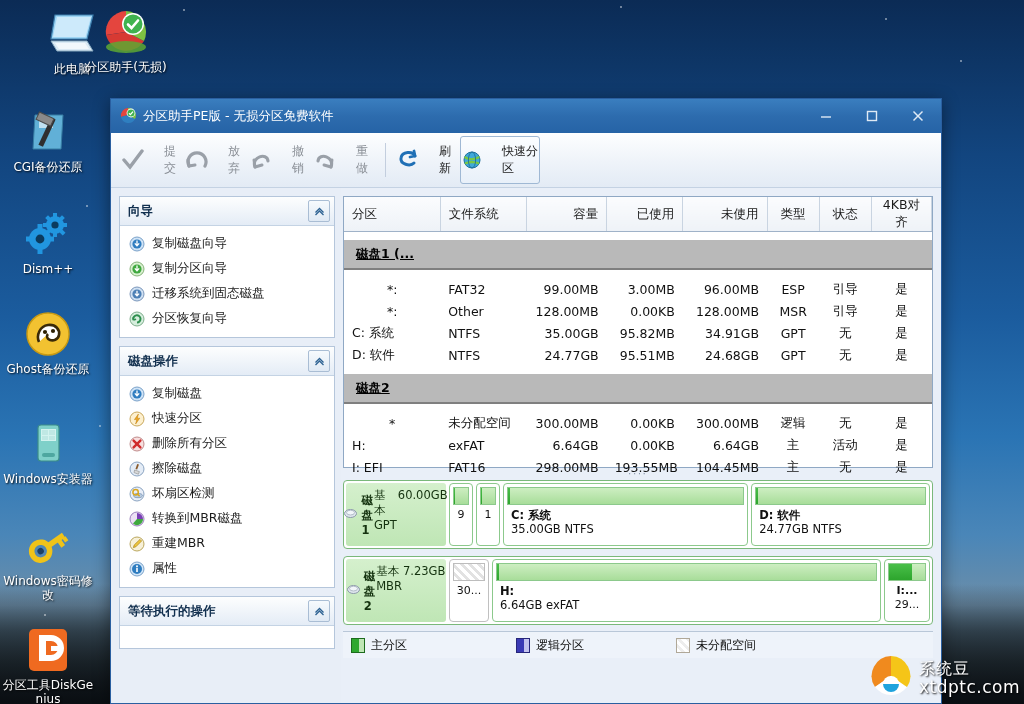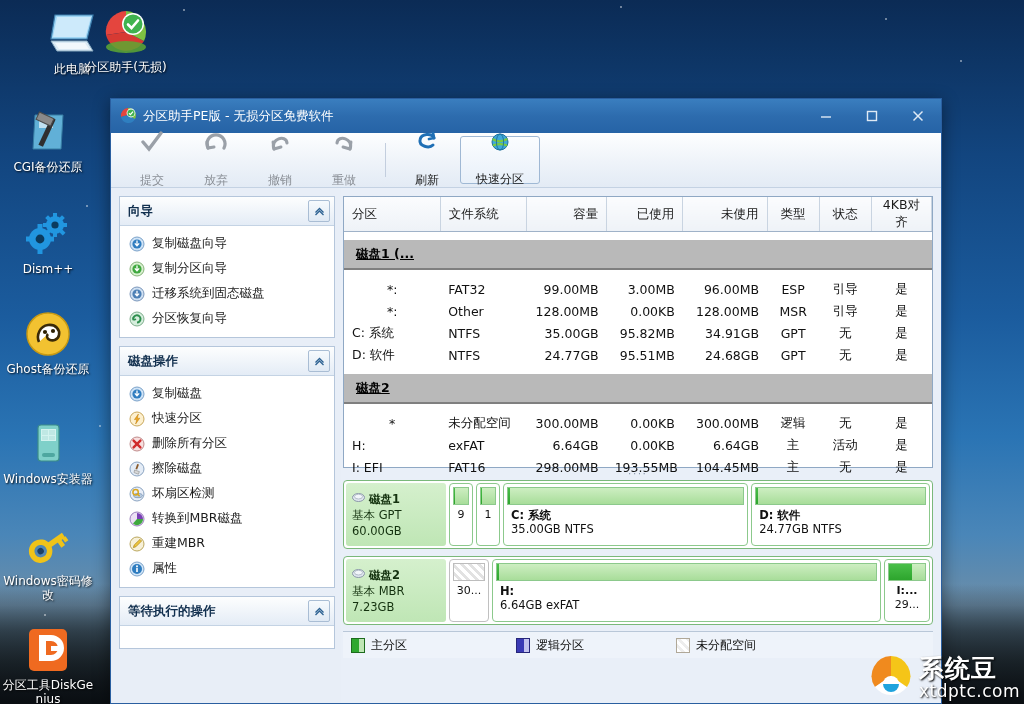--- a/index.html
+++ b/index.html
@@ -29,21 +29,21 @@
   .wbtn{width:46px;height:34px;display:flex;align-items:center;justify-content:center;cursor:default;}
   .wbtn svg{display:block;}
 
   #menubar{height:22px;background:#f4f7fb;border-bottom:1px solid #dce4ee;
            display:flex;align-items:center;padding-left:6px;font-size:12px;color:#111;}
   .menuitem{padding:2px 9px;cursor:default;}
   .menuitem u{text-decoration:underline;}
 
   #toolbar{height:54px;background:linear-gradient(180deg,#fdfeff 0%,#eef3f9 55%,#e3ebf5 100%);
            border-bottom:1px solid #c4d2e3;display:flex;align-items:center;padding-left:10px;gap:2px;}
-  .tbtn{width:62px;height:48px;display:flex;flex-direction:column;align-items:center;justify-content:center;
+  .tbtn{width:62px;height:48px;display:flex;align-items:center;justify-content:flex-end;
         font-size:12px;color:#8a8f96;gap:19px;cursor:default;}
   .tbtn.en{color:#1a1a1a;}
   .tbtn .ti{height:22px;display:flex;align-items:center;justify-content:center;}
   .tsep{width:1px;height:34px;background:#c3cede;margin:0 8px;}
   .tbtn.boxed{border:1px solid #9fb8d4;border-radius:3px;background:linear-gradient(180deg,#fbfdff,#e8f0f9);
               width:78px;height:46px;}
 
   #body{flex:1;display:flex;min-height:0;background:#e9eff8;}
 
   
@@ -78,21 +78,21 @@
   tbody td{height:22px;padding:0 8px;color:#111;}
   td.l{text-align:left;} td.r{text-align:right;} td.c{text-align:center;}
   .spacer td{height:8px;}
   #hsplit{height:12px;display:flex;align-items:center;justify-content:center;}
   #hsplit .dots{letter-spacing:2px;color:#7c8ba0;font-size:9px;line-height:6px;}
 
   
   #maps{display:flex;flex-direction:column;gap:7px;}
   .diskrow{border:1px solid #7ab87a;border-radius:4px;background:#fff;height:63px;display:flex;padding:2px;gap:3px;}
   .dlabel{width:88px;flex:none;background:linear-gradient(180deg,#d5f0cd,#bfe6b5);border-radius:3px;
-          padding:5px 6px;font-size:11.5px;color:#14320f;display:flex;flex-direction:column;justify-content:center;gap:1px;}
+          padding:5px 6px;font-size:11.5px;color:#14320f;display:flex;flex-direction:row;justify-content:center;gap:1px;}
   .dlabel .t1{font-weight:bold;display:flex;align-items:center;gap:4px;}
   .part{border:1px solid #8cc98c;border-radius:4px;background:#fff;position:relative;
         padding:3px;display:flex;flex-direction:column;overflow:hidden;}
   .bar{height:16px;border:1px solid #8cc98c;background:linear-gradient(180deg,#cdeec2,#a8dd9a);flex:none;position:relative;overflow:hidden;}
   .bar .used{position:absolute;left:0;top:0;bottom:0;background:linear-gradient(180deg,#49bf49,#2da52d);}
   .bar.hatch{background:repeating-linear-gradient(45deg,#ffffff 0 3px,#e2e2e2 3px 6px);border-color:#bdbdbd;}
   .pinfo{padding:3px 3px 0 4px;font-size:11.5px;color:#111;line-height:14px;overflow:hidden;white-space:nowrap;}
   .pinfo b{font-weight:bold;display:block;}
   .part.tiny .pinfo{font-size:11px;text-align:center;padding:3px 0 0;}
 
@@ -101,21 +101,21 @@
           background:#eef3fa;font-size:12px;color:#111;padding-left:8px;margin-top:6px;}
   .leg{display:flex;align-items:center;gap:6px;}
   .swatch{width:12px;height:13px;border:1px solid #555;}
   .sw-pri{background:linear-gradient(90deg,#2fa82f 0 55%,#bfe6b5 55% 100%);border-color:#1d6b1d;}
   .sw-log{background:linear-gradient(90deg,#3b3bb5 0 55%,#c3c3ee 55% 100%);border-color:#26267a;}
   .sw-una{background:repeating-linear-gradient(45deg,#fff 0 3px,#ededed 3px 6px);border-color:#b0a898;}
 
   
   #wm{position:absolute;right:4px;bottom:2px;display:flex;align-items:center;gap:6px;}
   #wm .wtxt{color:#fff;line-height:1;text-shadow:1px 1px 2px #000;}
-  #wm .w1{font-size:25px;font-weight:bold;letter-spacing:1px;}
+  #wm .w1{font-size:16px;font-weight:normal;letter-spacing:1px;}
   #wm .w2{font-size:17px;letter-spacing:.5px;margin-top:2px;}
 </style>
 </head>
 <body>
 
 <div id="desktop">
   <div class="hill"></div>
   <div class="stars" style="left:183px;top:9px"></div>
   <div class="stars" style="left:885px;top:18px"></div>
   <div class="stars" style="left:620px;top:6px"></div>

